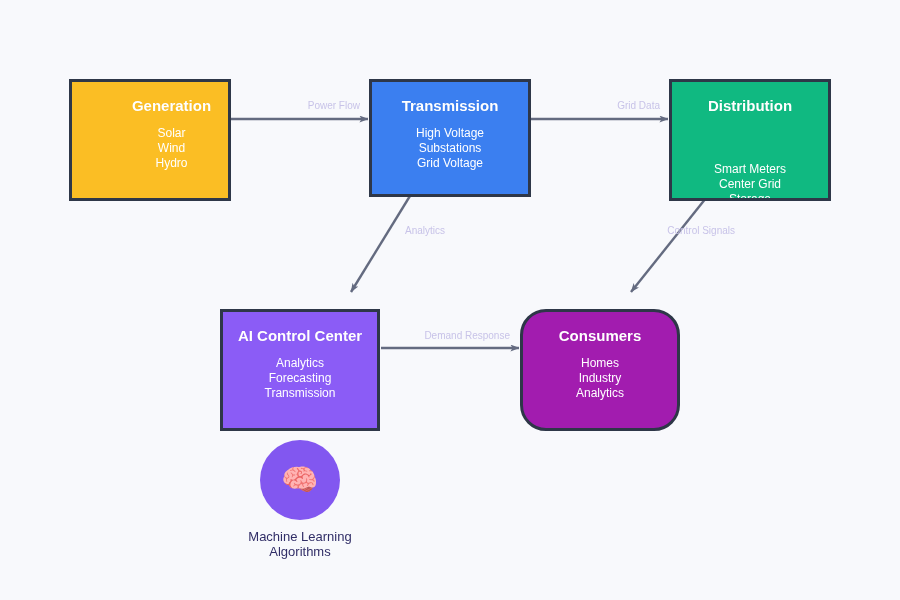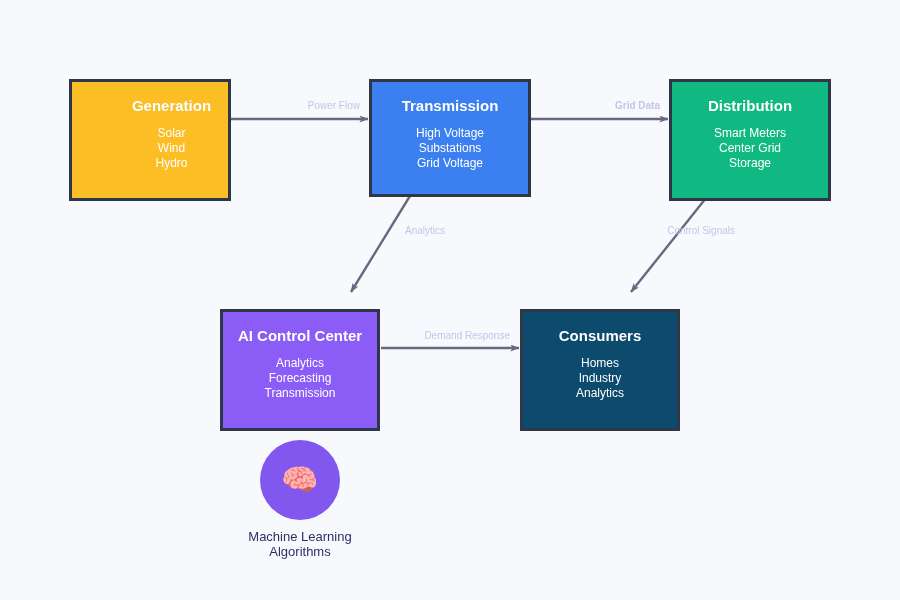--- a/index.html
+++ b/index.html
@@ -146,21 +146,21 @@
 
     <line x1="421" y1="178" x2="351" y2="292" stroke="#646b80" stroke-width="2.4" marker-end="url(#arrowhead)"></line>
 
     <line x1="722" y1="178" x2="631" y2="292" stroke="#646b80" stroke-width="2.4" marker-end="url(#arrowhead)"></line>
 
     <line x1="381" y1="348" x2="519" y2="348" stroke="#646b80" stroke-width="2.4" marker-end="url(#arrowhead)"></line>
   </svg>
 
   <div class="edge-label" id="edge-label-power-flow" style="color: rgb(200, 195, 232);">Power Flow</div>
 
-  <div class="edge-label" id="edge-label-grid-data" style="color: rgb(200, 195, 232); font-weight: bold;">Grid Data</div>
+  <div class="edge-label" id="edge-label-grid-data" style="color: rgb(200, 195, 232);">Grid Data</div>
 
   <div class="edge-label" id="edge-label-analytics" style="color: rgb(200, 195, 232);">Analytics</div>
 
   <div class="edge-label" id="edge-label-control-signals" style="color: rgb(200, 195, 232);">Control Signals</div>
 
   <div class="edge-label" id="edge-label-demand-response" style="color: rgb(200, 195, 232);">Demand Response</div>
 
   <div class="node" id="node-generation" style="background: rgb(251, 190, 36); border-color: rgb(46, 55, 72);">
     <div class="node-title">Generation</div>
     <div class="node-items">
@@ -172,39 +172,39 @@
 
   <div class="node" id="node-transmission" style="background: rgb(59, 127, 240); border-color: rgb(46, 55, 72);">
     <div class="node-title">Transmission</div>
     <div class="node-items">
       <span class="node-item">High Voltage</span>
       <span class="node-item">Substations</span>
       <span class="node-item">Grid Voltage</span>
     </div>
   </div>
 
-  <div class="node" id="node-distribution" style="background: rgb(16, 185, 129); border-color: rgb(46, 55, 72);">
+  <div class="node" id="node-distribution" style="background: rgb(16, 185, 129); border-color: rgb(46, 55, 72); gap: 36px;">
     <div class="node-title">Distribution</div>
     <div class="node-items">
       <span class="node-item">Smart Meters</span>
       <span class="node-item">Center Grid</span>
       <span class="node-item">Storage</span>
     </div>
   </div>
 
   <div class="node" id="node-ai-control" style="background: #8b5cf6; border-color: rgb(46, 55, 72);">
     <div class="node-title">AI Control Center</div>
     <div class="node-items">
       <span class="node-item">Analytics</span>
       <span class="node-item">Forecasting</span>
       <span class="node-item">Transmission</span>
     </div>
   </div>
 
-  <div class="node" id="node-consumers" style="background: #0c4a6e; border-color: rgb(46, 55, 72);">
+  <div class="node" id="node-consumers" style="background: #a21caf; border-color: rgb(46, 55, 72); border-radius: 26px;">
     <div class="node-title">Consumers</div>
     <div class="node-items">
       <span class="node-item">Homes</span>
       <span class="node-item">Industry</span>
       <span class="node-item">Analytics</span>
     </div>
   </div>
 
   <div id="ml-badge">
     <div id="ml-circle" style="background: rgb(130, 87, 240);">

